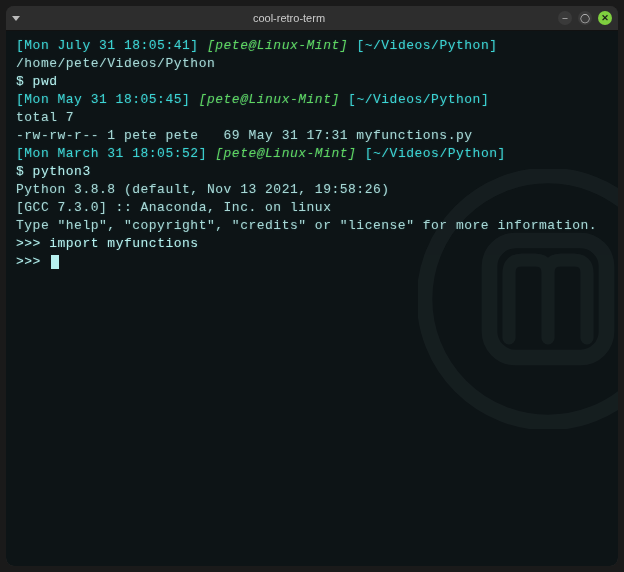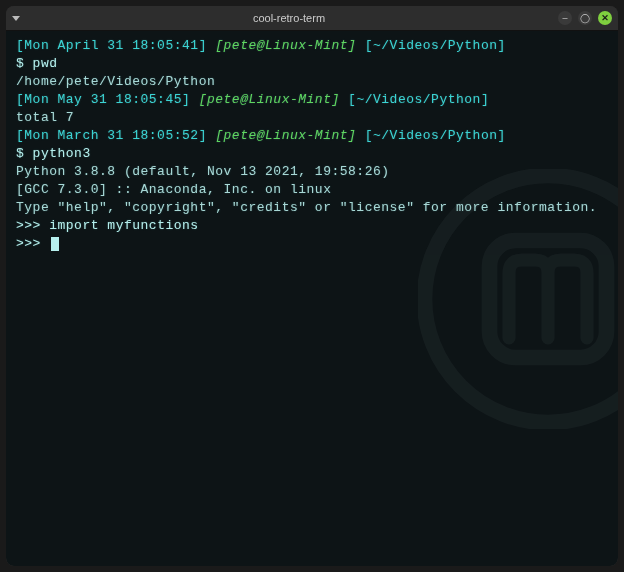--- a/index.html
+++ b/index.html
@@ -111,26 +111,27 @@
   </div>
 
   <div class="terminal">
 
     <svg class="watermark" viewBox="0 0 200 200">
       <circle cx="100" cy="100" r="95" fill="none" stroke="#7a8f8f" stroke-width="12"></circle>
       <rect x="55" y="55" width="90" height="90" rx="20" fill="none" stroke="#7a8f8f" stroke-width="12"></rect>
       <path d="M70 130 L70 80 Q70 70 80 70 L90 70 Q100 70 100 80 L100 130 M100 80 Q100 70 110 70 L120 70 Q130 70 130 80 L130 130" fill="none" stroke="#7a8f8f" stroke-width="10" stroke-linecap="round"></path>
     </svg>
 
-    <span class="line"><span class="cyan">[Mon April 31 18:05:41]</span> <span class="green">[pete@Linux-Mint]</span> <span class="cyan">[~/Videos/Python]</span></span>
+    <span class="line"><span class="cyan">[Mon July 31 18:05:41]</span> <span class="green">[pete@Linux-Mint]</span> <span class="cyan">[~/Videos/Python]</span></span>
+    <span class="line dim">/home/pete/Videos/Python</span>
     <span class="line"><span class="prompt">$ </span><span>pwd</span></span>
-    <span class="line dim">/home/pete/Videos/Python</span>
 
     <span class="line"><span class="cyan">[Mon May 31 18:05:45]</span> <span class="green">[pete@Linux-Mint]</span> <span class="cyan">[~/Videos/Python]</span></span>
     <span class="line dim">total 7</span>
+    <span class="line dim">-rw-rw-r-- 1 pete pete   69 May 31 17:31 myfunctions.py</span>
 
     <span class="line"><span class="cyan">[Mon March 31 18:05:52]</span> <span class="green">[pete@Linux-Mint]</span> <span class="cyan">[~/Videos/Python]</span></span>
     <span class="line"><span class="prompt">$ </span><span>python3</span></span>
     <span class="line dim">Python 3.8.8 (default, Nov 13 2021, 19:58:26)</span>
     <span class="line dim">[GCC 7.3.0] :: Anaconda, Inc. on linux</span>
     <span class="line dim">Type "help", "copyright", "credits" or "license" for more information.</span>
     <span class="line"><span>&gt;&gt;&gt; </span><span>import myfunctions</span></span>
     <span class="line"><span>&gt;&gt;&gt; </span><span class="cursor"></span></span>
 
   </div>

